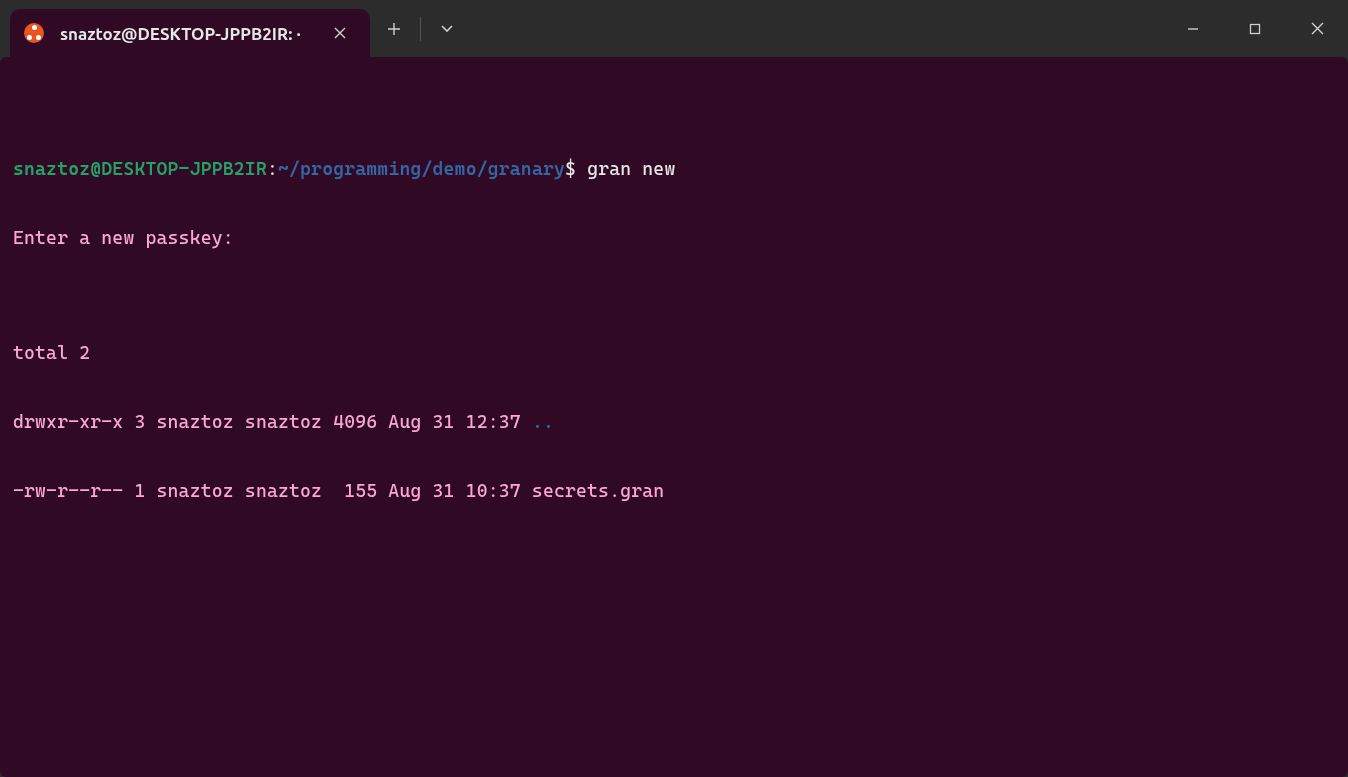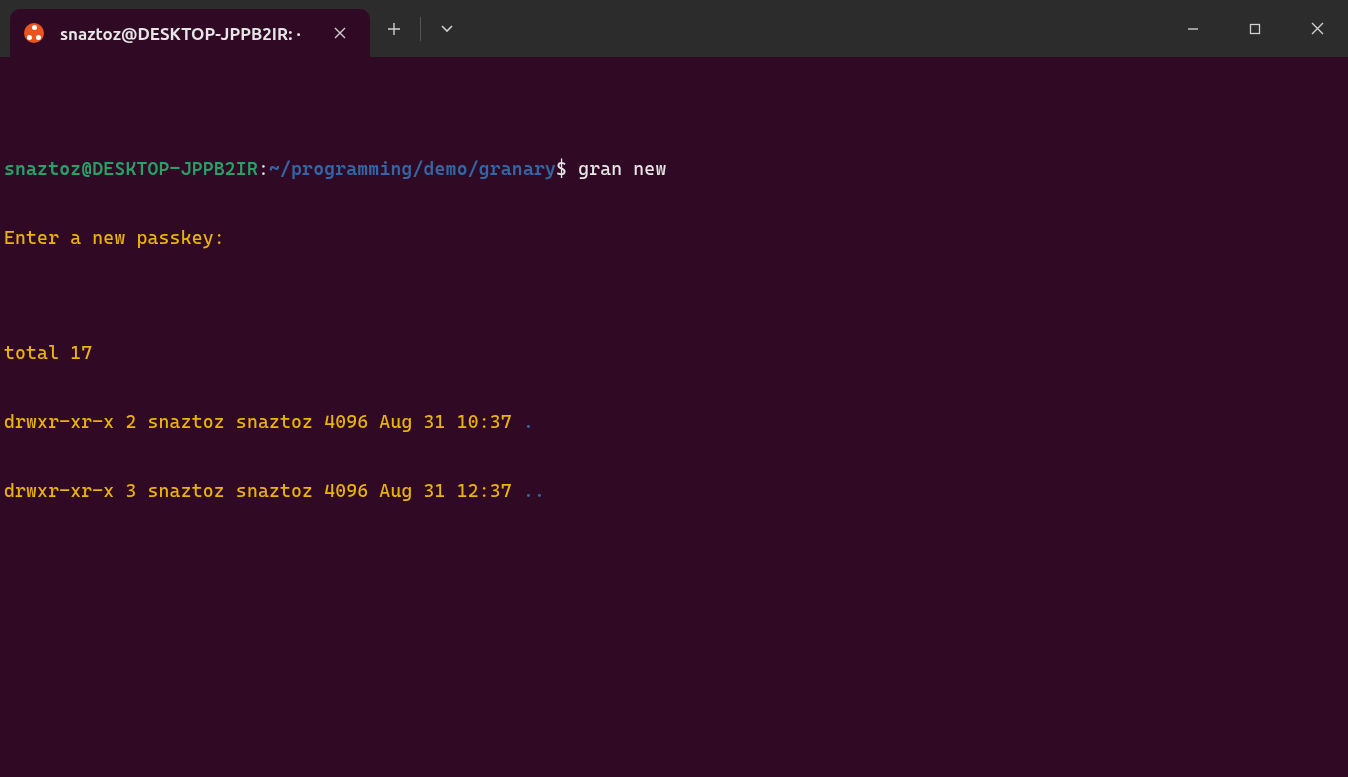--- a/index.html
+++ b/index.html
@@ -89,32 +89,33 @@
   .window-controls .icon-btn {
     width: 62px; height: 57px; border-radius: 0;
   }
 
   svg { display: block; }
 
   
   .terminal {
     background: #300a24;
     height: calc(777px - 57px);
-    padding: 8px 0 0 4px;
+    padding: 8px 0 0 13px;
     white-space: pre;
     letter-spacing: 0.2px;
+    border-radius: 6px;
   }
   .line { height: 23px; }
   .user    { color: #26a269; font-weight: 600; }
   .host    { color: #26a269; font-weight: 600; }
   .colon   { color: #e6e6e6; }
   .path    { color: #3465a4; font-weight: 600; }
   .dollar  { color: #e6e6e6; }
   .cmd     { color: #e6e6e6; }
-  .out     { color: #eab308; }
+  .out     { color: #f9a8d4; }
   .dirlink { color: #3465a4; font-weight: 600; }
   .cursor  {
     display: inline-block;
     width: 11px; height: 21px;
     background: #b8e8df;
     vertical-align: -3px;
     margin-left: 2px;
   }
 </style>
 </head>
@@ -166,19 +167,19 @@
 
 </div>
 
 <div class="terminal">
 
   
   <div class="line"><span class="user">snaztoz</span><span class="user">@</span><span class="host">DESKTOP-JPPB2IR</span><span class="colon">:</span><span class="path">~/programming/demo/granary</span><span class="dollar">$</span> <span class="cmd">gran new</span></div>
   <div class="line"><span class="out">Enter a new passkey:</span></div>
 
   
-  <div class="line"><span class="out">total 17</span></div>
-  <div class="line"><span class="out">drwxr-xr-x 2 snaztoz snaztoz 4096 Aug 31 10:37 </span><span class="dirlink">.</span></div>
+  <div class="line"><span class="out">total 2</span></div>
   <div class="line"><span class="out">drwxr-xr-x 3 snaztoz snaztoz 4096 Aug 31 12:37 </span><span class="dirlink">..</span></div>
+  <div class="line"><span class="out">-rw-r--r-- 1 snaztoz snaztoz  155 Aug 31 10:37 secrets.gran</span></div>
 
   
 
 </div>
 
 </body></html>

